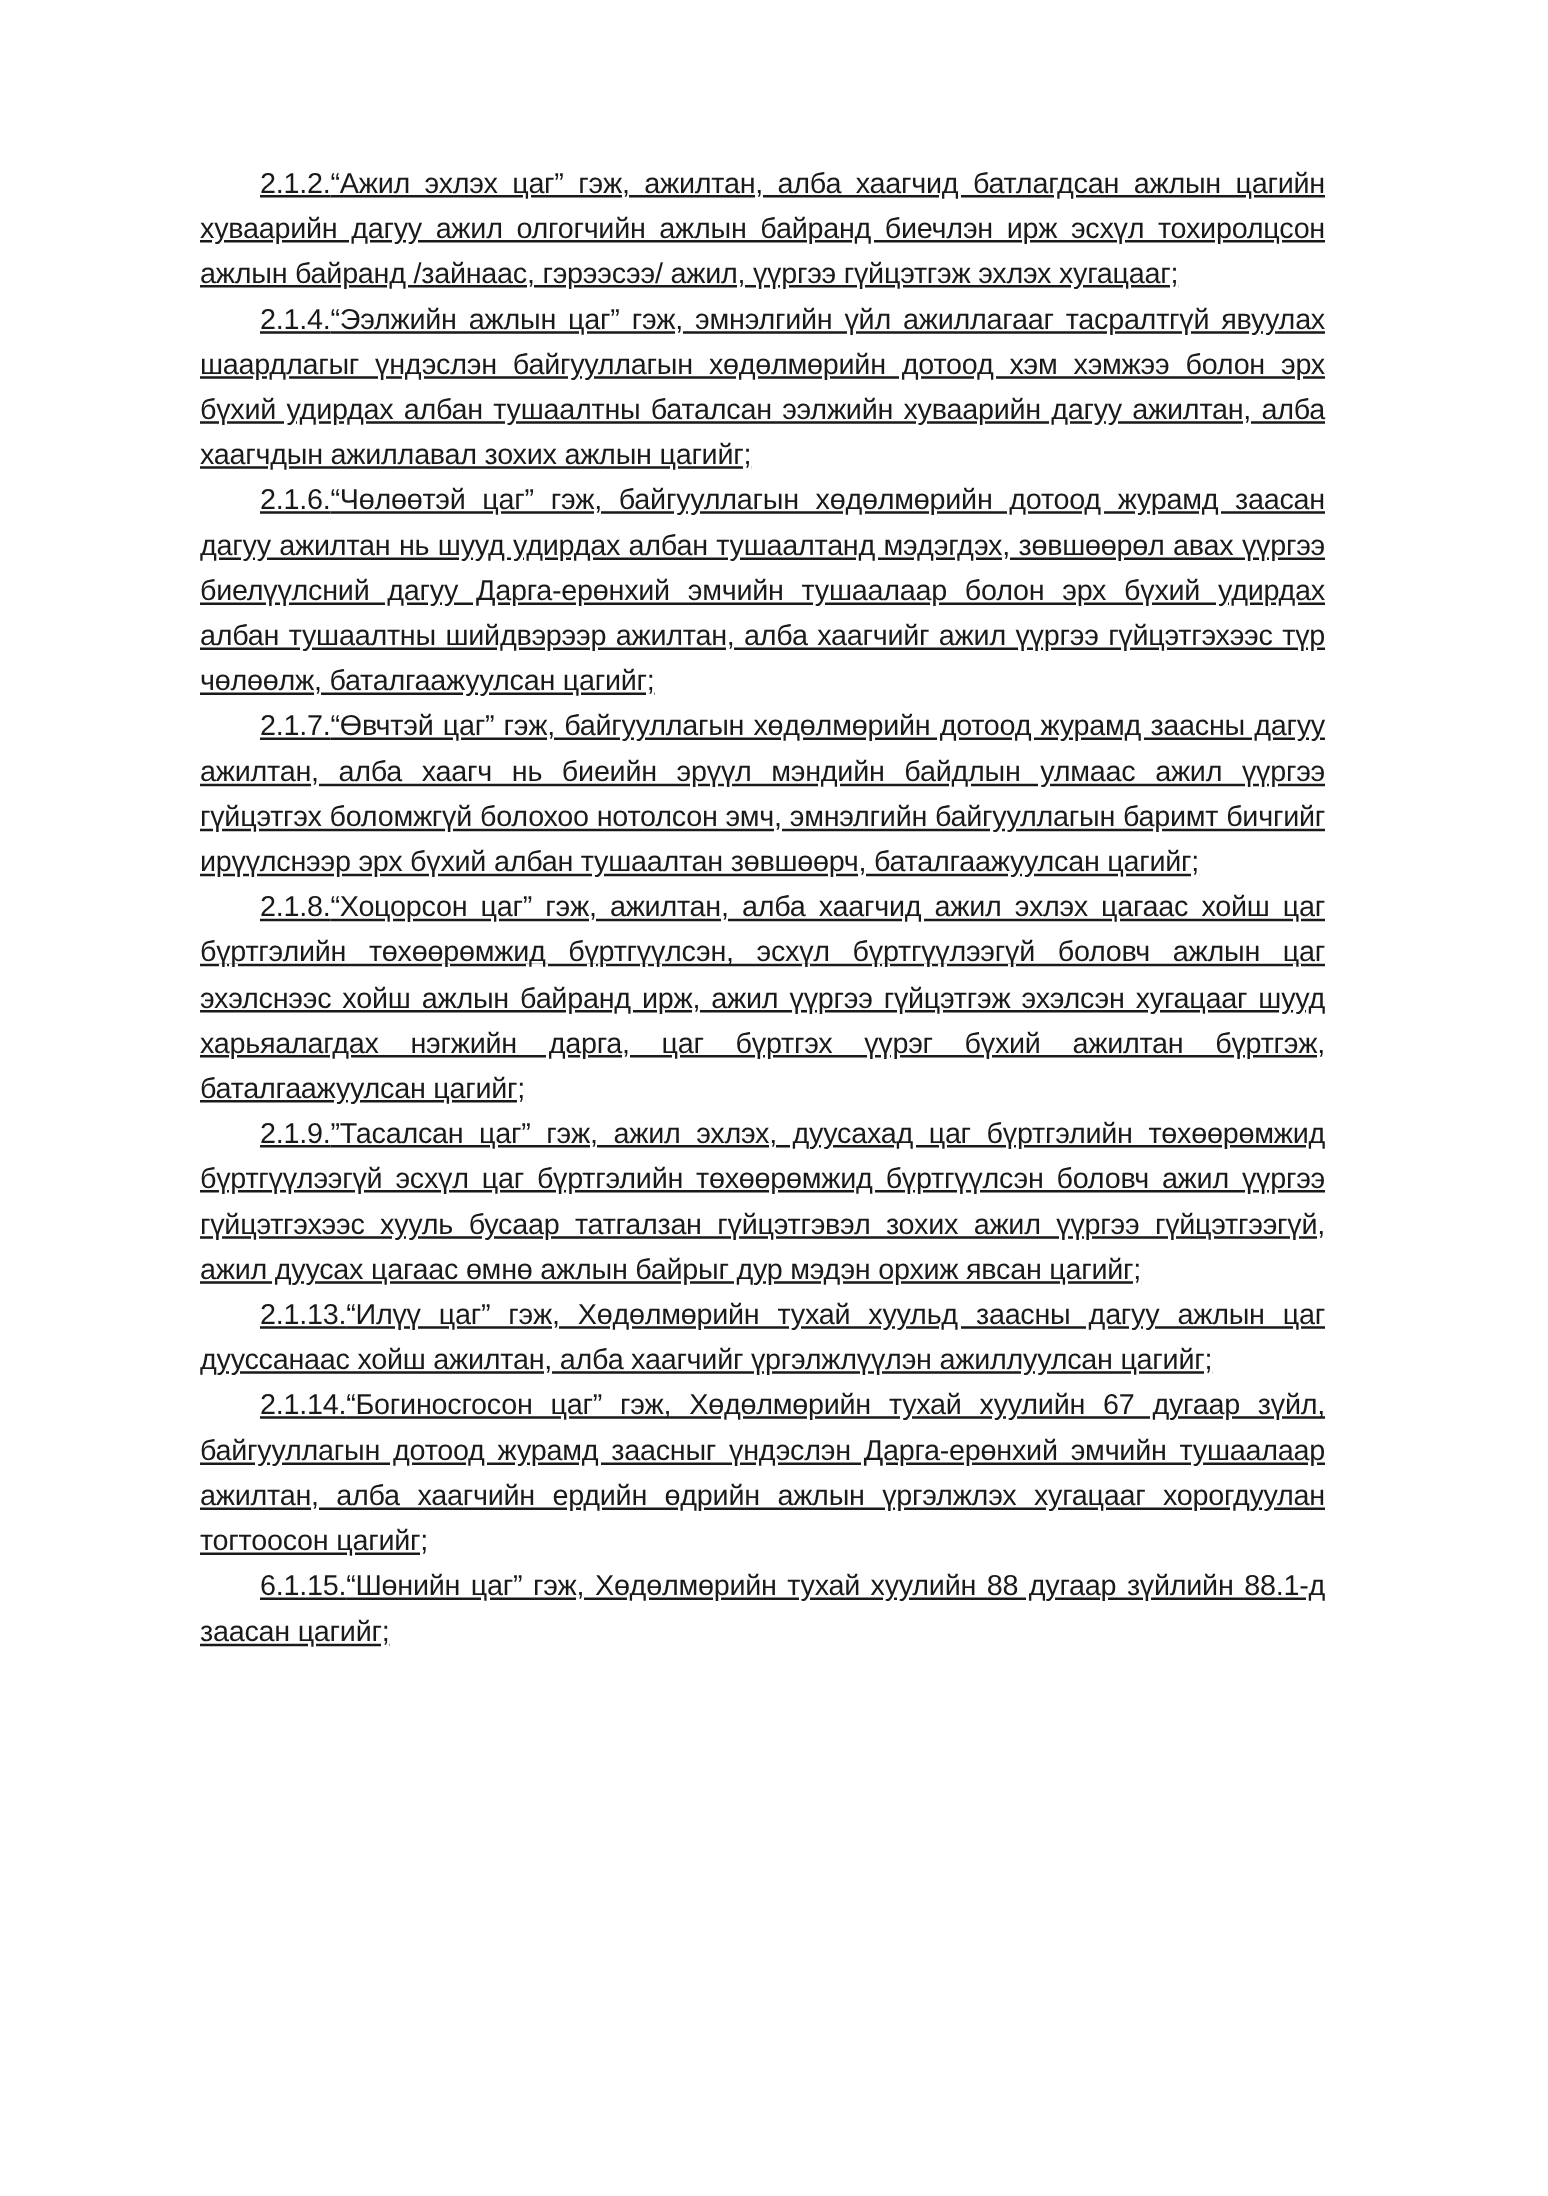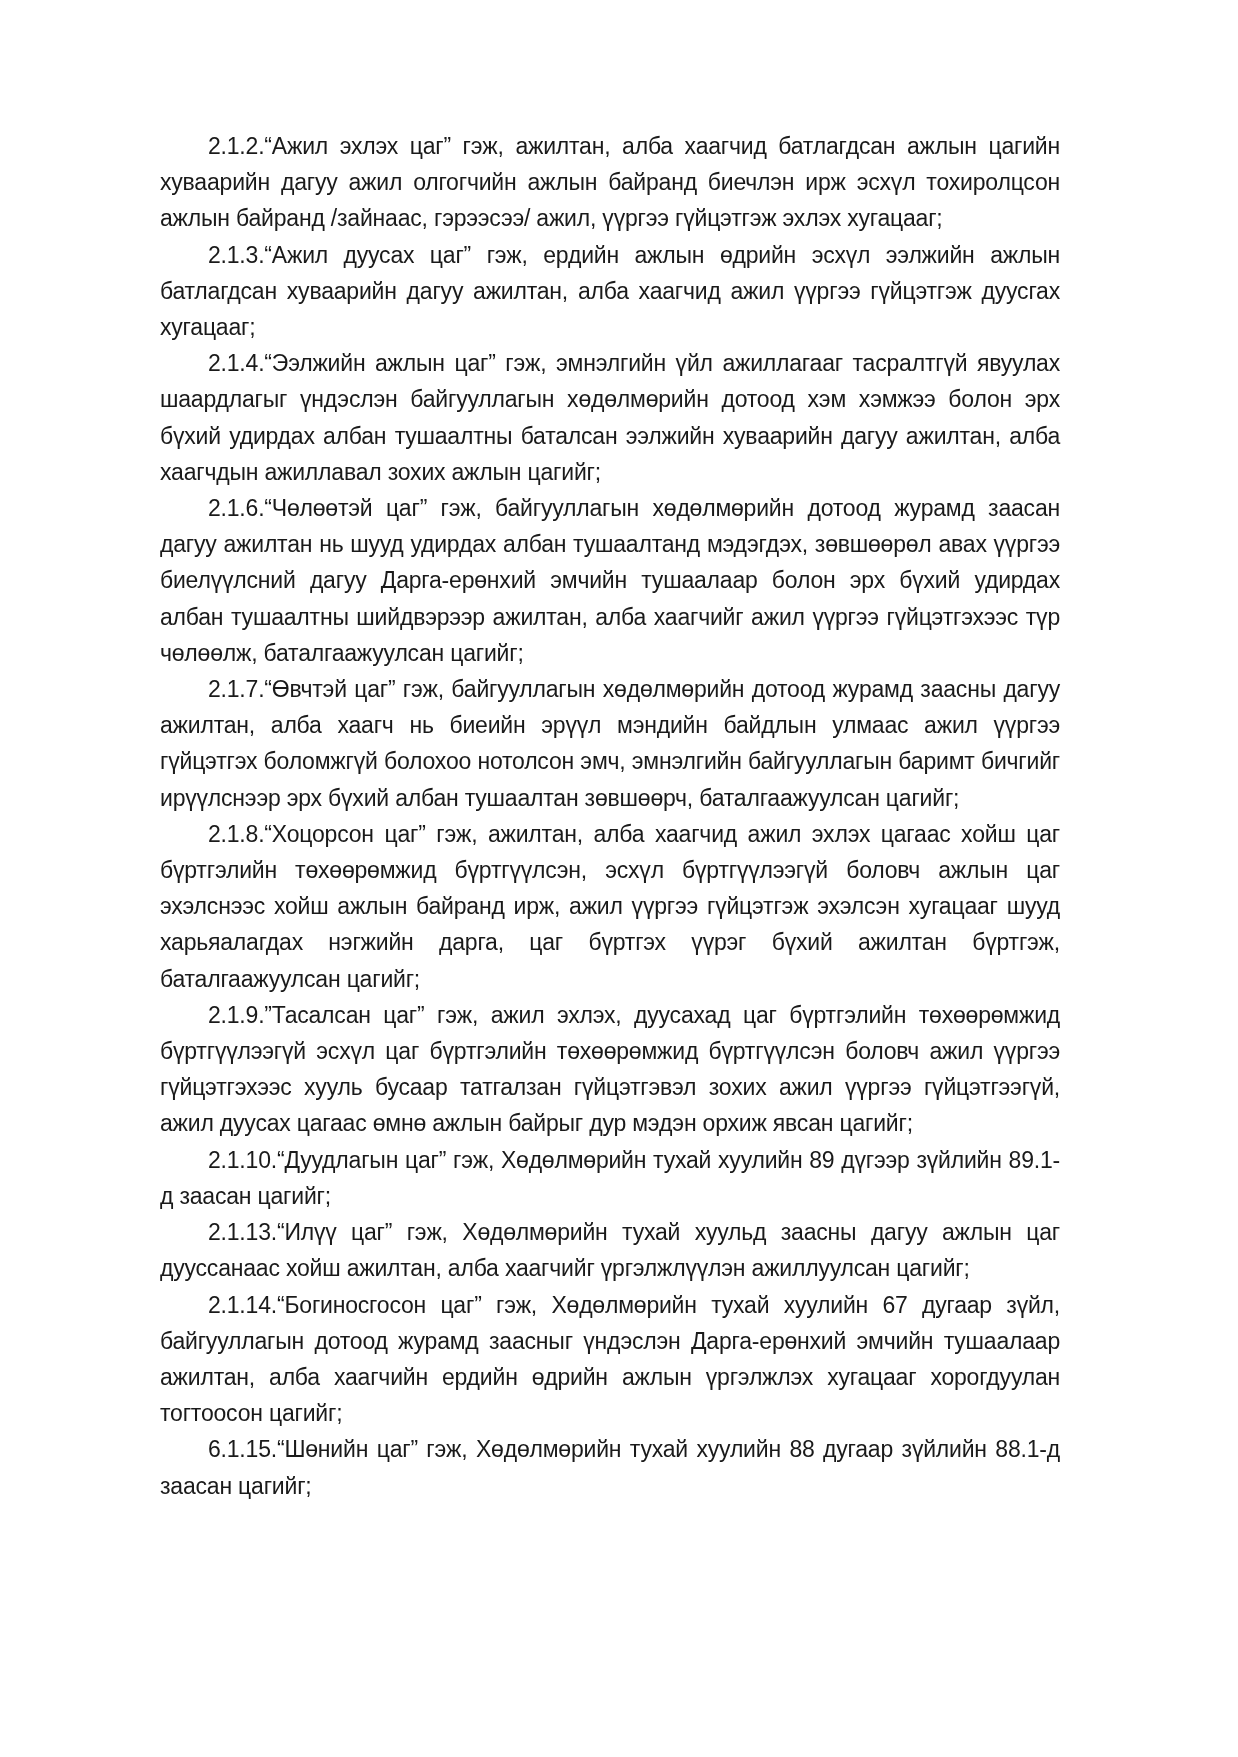--- a/index.html
+++ b/index.html
@@ -4,31 +4,29 @@
 <style>
   html, body { margin:0; padding:0; background:#ffffff; }
   body { width:1238px; height:1757px; position:relative; overflow:hidden; }
   .page {
     position:absolute; left:160px; top:128px; width:900px;
     font-family:"Liberation Sans", sans-serif;
     font-size:23px; line-height:36.2px; color:#1a1a1a;
     text-align:justify;
     letter-spacing:-0.2px;
   }
-  .para { margin:0; text-indent:48px; }
+  .para { margin:0; text-indent:48px;text-decoration:underline; }
   .para .num { }
 </style>
 </head>
 <body>
 
 <div class="page">
   <p class="para"><span class="num">2.1.2.</span><span>“Ажил эхлэх цаг” гэж, ажилтан, алба хаагчид батлагдсан ажлын цагийн хуваарийн дагуу ажил олгогчийн ажлын байранд биечлэн ирж эсхүл тохиролцсон ажлын байранд /зайнаас, гэрээсээ/ ажил, үүргээ гүйцэтгэж эхлэх хугацааг;</span></p>
-  <p class="para"><span class="num">2.1.3.</span><span>“Ажил дуусах цаг” гэж, ердийн ажлын өдрийн эсхүл ээлжийн ажлын батлагдсан хуваарийн дагуу ажилтан, алба хаагчид ажил үүргээ гүйцэтгэж дуусгах хугацааг;</span></p>
   <p class="para"><span class="num">2.1.4.</span><span>“Ээлжийн ажлын цаг” гэж, эмнэлгийн үйл ажиллагааг тасралтгүй явуулах шаардлагыг үндэслэн байгууллагын хөдөлмөрийн дотоод хэм хэмжээ болон эрх бүхий удирдах албан тушаалтны баталсан ээлжийн хуваарийн дагуу ажилтан, алба хаагчдын ажиллавал зохих ажлын цагийг;</span></p>
   <p class="para"><span class="num">2.1.6.</span><span>“Чөлөөтэй цаг” гэж, байгууллагын хөдөлмөрийн дотоод журамд заасан дагуу ажилтан нь шууд удирдах албан тушаалтанд мэдэгдэх, зөвшөөрөл авах үүргээ биелүүлсний дагуу Дарга-ерөнхий эмчийн тушаалаар болон эрх бүхий удирдах албан тушаалтны шийдвэрээр ажилтан, алба хаагчийг ажил үүргээ гүйцэтгэхээс түр чөлөөлж, баталгаажуулсан цагийг;</span></p>
   <p class="para"><span class="num">2.1.7.</span><span>“Өвчтэй цаг” гэж, байгууллагын хөдөлмөрийн дотоод журамд заасны дагуу ажилтан, алба хаагч нь биеийн эрүүл мэндийн байдлын улмаас ажил үүргээ гүйцэтгэх боломжгүй болохоо нотолсон эмч, эмнэлгийн байгууллагын баримт бичгийг ирүүлснээр эрх бүхий албан тушаалтан зөвшөөрч, баталгаажуулсан цагийг;</span></p>
   <p class="para"><span class="num">2.1.8.</span><span>“Хоцорсон цаг” гэж, ажилтан, алба хаагчид ажил эхлэх цагаас хойш цаг бүртгэлийн төхөөрөмжид бүртгүүлсэн, эсхүл бүртгүүлээгүй боловч ажлын цаг эхэлснээс хойш ажлын байранд ирж, ажил үүргээ гүйцэтгэж эхэлсэн хугацааг шууд харьяалагдах нэгжийн дарга, цаг бүртгэх үүрэг бүхий ажилтан бүртгэж, баталгаажуулсан цагийг;</span></p>
   <p class="para"><span class="num">2.1.9.</span><span>”Тасалсан цаг” гэж, ажил эхлэх, дуусахад цаг бүртгэлийн төхөөрөмжид бүртгүүлээгүй эсхүл цаг бүртгэлийн төхөөрөмжид бүртгүүлсэн боловч ажил үүргээ гүйцэтгэхээс хууль бусаар татгалзан гүйцэтгэвэл зохих ажил үүргээ гүйцэтгээгүй, ажил дуусах цагаас өмнө ажлын байрыг дур мэдэн орхиж явсан цагийг;</span></p>
-  <p class="para"><span class="num">2.1.10.</span><span>“Дуудлагын цаг” гэж, Хөдөлмөрийн тухай хуулийн 89 дүгээр зүйлийн 89.1-д заасан цагийг;</span></p>
   <p class="para"><span class="num">2.1.13.</span><span>“Илүү цаг” гэж, Хөдөлмөрийн тухай хуульд заасны дагуу ажлын цаг дууссанаас хойш ажилтан, алба хаагчийг үргэлжлүүлэн ажиллуулсан цагийг;</span></p>
   <p class="para"><span class="num">2.1.14.</span><span>“Богиносгосон цаг” гэж, Хөдөлмөрийн тухай хуулийн 67 дугаар зүйл, байгууллагын дотоод журамд заасныг үндэслэн Дарга-ерөнхий эмчийн тушаалаар ажилтан, алба хаагчийн ердийн өдрийн ажлын үргэлжлэх хугацааг хорогдуулан тогтоосон цагийг;</span></p>
   <p class="para"><span class="num">6.1.15.</span><span>“Шөнийн цаг” гэж, Хөдөлмөрийн тухай хуулийн 88 дугаар зүйлийн 88.1-д заасан цагийг;</span></p>
 </div>
 
 </body></html>

